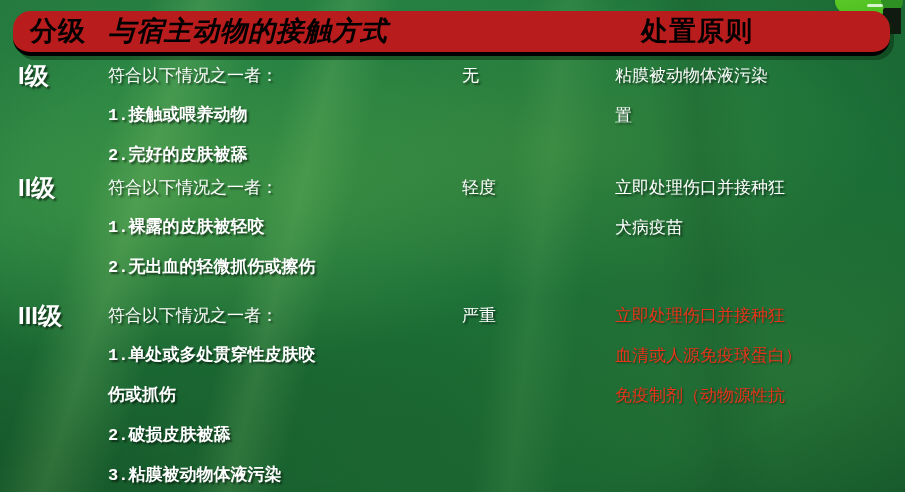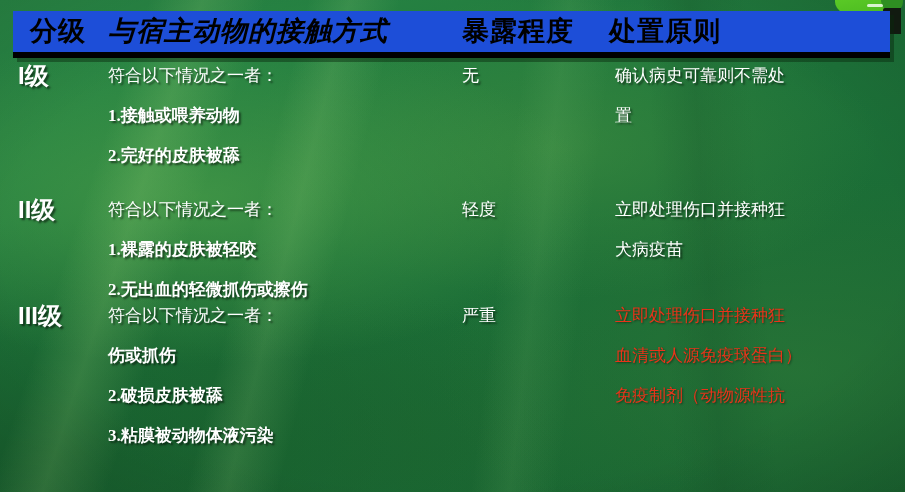--- a/index.html
+++ b/index.html
@@ -88,60 +88,61 @@
     background: #d9f3cf;
   }
 
   
   .header-bar {
     position: absolute;
     left: 13px;
     top: 11px;
     width: 877px;
     height: 41px;
-    background: #1d4ed8;
+    background: #b91c1c;
     box-shadow: 4px 4px 0 rgba(8,40,14,0.45);
-    border-bottom: 6px solid #000000;
+    border-bottom: 4px solid #000000;
+    border-radius: 18px;
   }
   .header-row {
     position: relative;
     width: 100%;
     height: 100%;
   }
   .hcell {
     position: absolute;
     top: 50%;
     transform: translateY(-52%);
     color: #000000;
     font-size: 27px;
     font-weight: 700;
     letter-spacing: 1px;
     white-space: nowrap;
     font-family: "Liberation Serif", "DejaVu Serif", serif;
   }
   .hcell.c1 { left: 17px; }
   .hcell.c2 { left: 95px; font-style: italic; }
   .hcell.c3 { left: 449px; }
-  .hcell.c4 { left: 596px; text-align: center; }
+  .hcell.c4 { left: 628px; text-align: center; }
 
   
   .body-area {
     position: absolute;
     left: 0;
     top: 56px;
     width: 905px;
     height: 436px;
   }
   .row {
     position: absolute;
     left: 0;
     width: 905px;
   }
   .row-1 { top: 0px;   height: 120px; }
-  .row-2 { top: 134px; height: 120px; }
+  .row-2 { top: 112px; height: 120px; }
   .row-3 { top: 240px; height: 196px; }
 
   .cell {
     position: absolute;
     top: 0;
   }
   .cell.grade   { left: 18px;  width: 86px; }
   .cell.contact { left: 108px; width: 348px; }
   .cell.expo    { left: 462px; width: 148px; }
   .cell.action  { left: 615px; width: 280px; }
@@ -149,21 +150,21 @@
   .line {
     color: #ffffff;
     font-size: 17px;
     line-height: 40px;
     white-space: nowrap;
     text-shadow: 2px 2px 2px rgba(0,0,0,0.55);
     font-family: "Liberation Serif", "DejaVu Serif", serif;
   }
   .line.bold {
     font-weight: 700;
-    font-family: Liberation Serif, serif;
+    font-family: Liberation Mono, monospace;
     letter-spacing: 0px;
   }
   .line.grade-label {
     font-weight: 700;
     font-family: "Liberation Sans", "DejaVu Sans", sans-serif;
     font-size: 24px;
   }
   .line.serif-plain {
     font-weight: 400;
   }
@@ -183,41 +184,40 @@
 
   <div class="deco-leaf"></div>
   <div class="deco-leaf-2"></div>
   <div class="deco-dark"></div>
   <div class="deco-highlight"></div>
 
   <div class="header-bar">
     <div class="header-row">
       <div class="hcell c1">分级</div>
       <div class="hcell c2">与宿主动物的接触方式</div>
-      <div class="hcell c3">暴露程度</div>
       <div class="hcell c4">处置原则</div>
     </div>
   </div>
 
   <div class="body-area">
 
     <div class="row row-1">
       <div class="cell grade">
         <div class="line grade-label">I级</div>
       </div>
       <div class="cell contact">
         <div class="line serif-plain">符合以下情况之一者：</div>
         <div class="line bold">1.接触或喂养动物</div>
         <div class="line bold">2.完好的皮肤被舔</div>
       </div>
       <div class="cell expo">
         <div class="line serif-plain">无</div>
       </div>
       <div class="cell action">
-        <div class="line serif-plain">确认病史可靠则不需处</div>
+        <div class="line serif-plain">粘膜被动物体液污染</div>
         <div class="line serif-plain">置</div>
       </div>
     </div>
 
     <div class="row row-2">
       <div class="cell grade">
         <div class="line grade-label">II级</div>
       </div>
       <div class="cell contact">
         <div class="line serif-plain">符合以下情况之一者：</div>
@@ -232,20 +232,21 @@
         <div class="line serif-plain">犬病疫苗</div>
       </div>
     </div>
 
     <div class="row row-3">
       <div class="cell grade">
         <div class="line grade-label">III级</div>
       </div>
       <div class="cell contact">
         <div class="line serif-plain">符合以下情况之一者：</div>
+        <div class="line bold">1.单处或多处贯穿性皮肤咬</div>
         <div class="line bold">伤或抓伤</div>
         <div class="line bold">2.破损皮肤被舔</div>
         <div class="line bold">3.粘膜被动物体液污染</div>
       </div>
       <div class="cell expo">
         <div class="line serif-plain">严重</div>
       </div>
       <div class="cell action">
         <div class="line serif-plain red">立即处理伤口并接种狂</div>
         <div class="line serif-plain red">血清或人源免疫球蛋白）</div>

